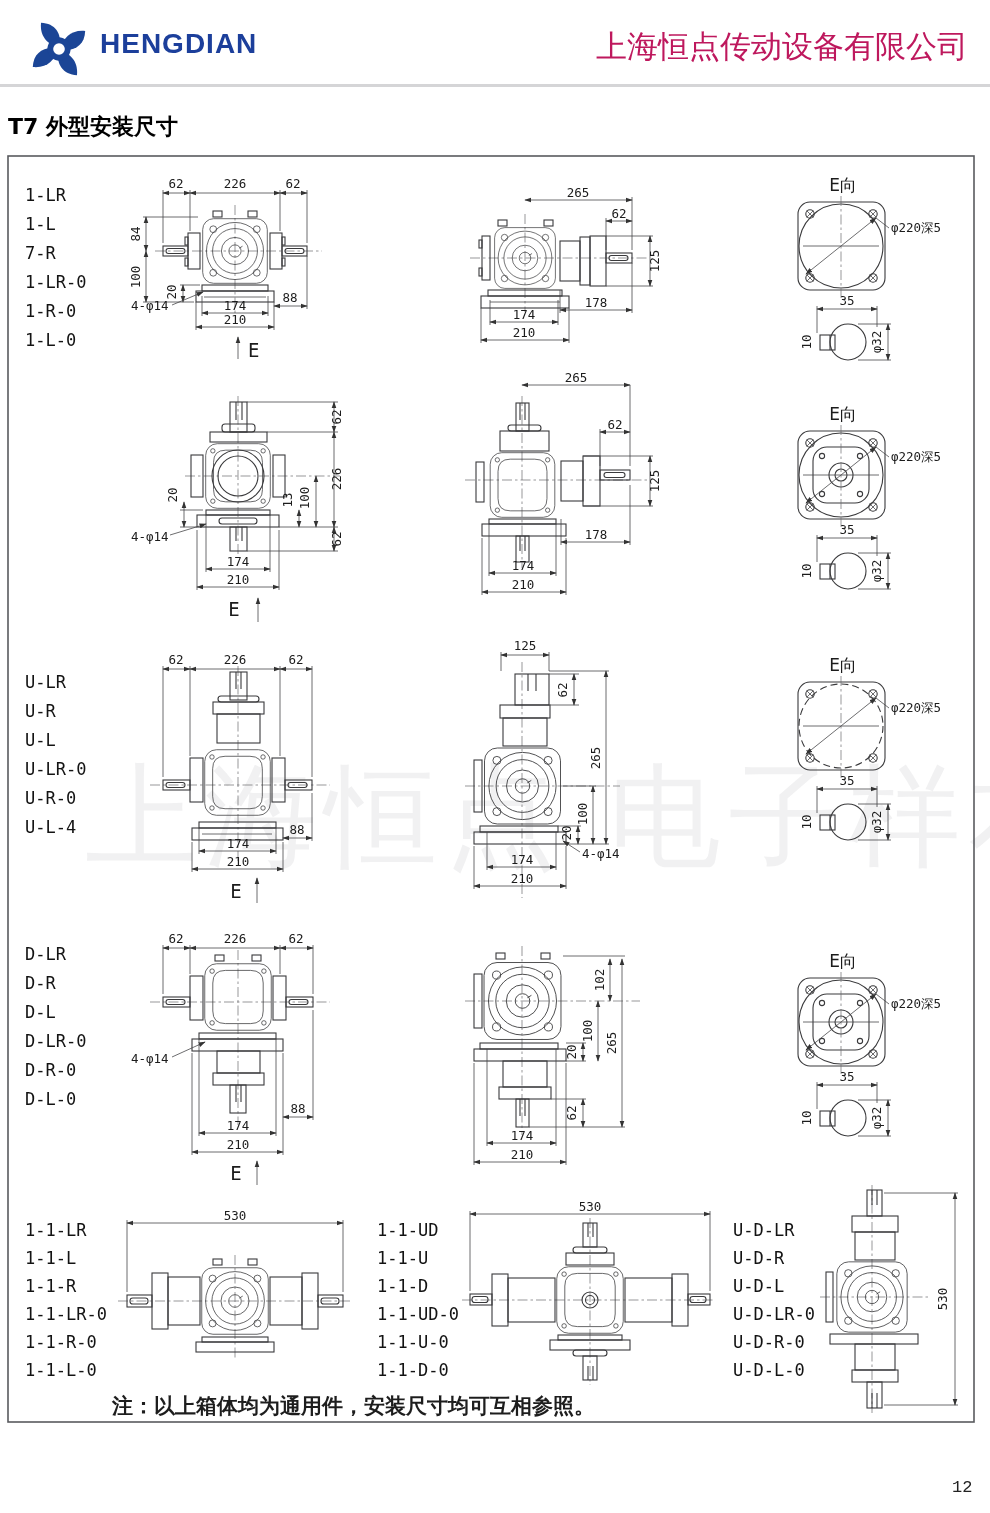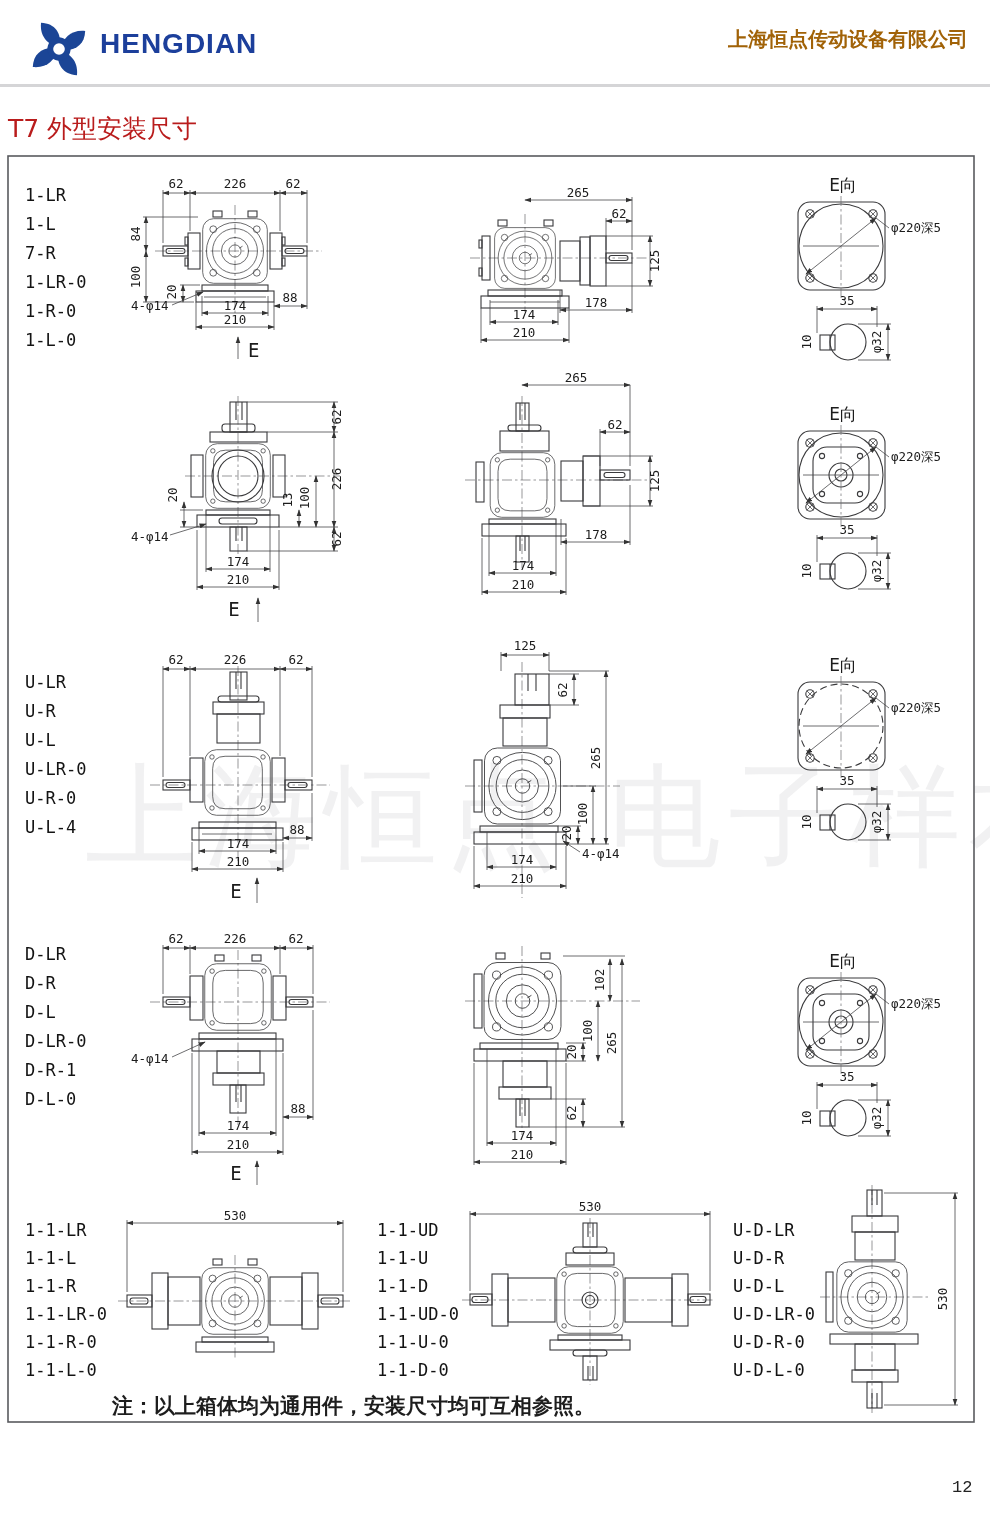--- a/index.html
+++ b/index.html
@@ -4,23 +4,23 @@
 <style>
   html,body{margin:0;padding:0;background:#fff;}
   .page{position:relative;width:990px;height:1513px;background:#fff;overflow:hidden;
         font-family:"DejaVu Sans",sans-serif;color:#1a1a1a;}
   
   .hdr{position:absolute;left:0;top:0;width:990px;height:84px;}
   .logo{position:absolute;left:28px;top:18px;}
   .brand{position:absolute;left:100px;top:28px;font-family:"Liberation Sans",sans-serif;
          font-size:28px;font-weight:600;letter-spacing:1px;color:#1c3f9b;}
   .company{position:absolute;right:22px;top:26px;font-family:"DejaVu Serif",serif;
-         font-size:20px;font-weight:bold;color:#a16207;}
+         font-size:31px;font-weight:normal;color:#be185d;}
   .rule{position:absolute;left:0;top:84px;width:990px;height:3px;background:#d5d5d7;}
-  .title{position:absolute;left:8px;top:112px;font-size:25px;font-weight:400;color:#b91c1c;}
+  .title{position:absolute;left:8px;top:112px;font-size:22px;font-weight:700;color:#000000;}
   
   .wm{position:absolute;left:85px;top:742px;width:900px;font-family:"DejaVu Serif",serif;
       font-size:112px;letter-spacing:8px;white-space:nowrap;color:rgba(60,60,70,0.07);
       pointer-events:none;}
   
   .models{position:absolute;margin:0;padding:0;list-style:none;
           font-family:"DejaVu Sans Mono",monospace;font-size:17px;line-height:29px;color:#131313;}
   .models.b{line-height:28px;}
   .note{position:absolute;left:112px;top:1392px;font-size:21px;font-weight:600;color:#1d1d1d;}
   .pageno{position:absolute;left:952px;top:1478px;font-size:17px;color:#222;font-family:Liberation Mono, monospace;}
@@ -74,21 +74,21 @@
     <li>U-L</li>
     <li>U-LR-0</li>
     <li>U-R-0</li>
     <li>U-L-4</li>
   </ul>
   <ul class="models" style="left:25px;top:940px">
     <li>D-LR</li>
     <li>D-R</li>
     <li>D-L</li>
     <li>D-LR-0</li>
-    <li>D-R-1</li>
+    <li>D-R-0</li>
     <li>D-L-0</li>
   </ul>
   <ul class="models b" style="left:25px;top:1216px">
     <li>1-1-LR</li>
     <li>1-1-L</li>
     <li>1-1-R</li>
     <li>1-1-LR-0</li>
     <li>1-1-R-0</li>
     <li>1-1-L-0</li>
   </ul>

